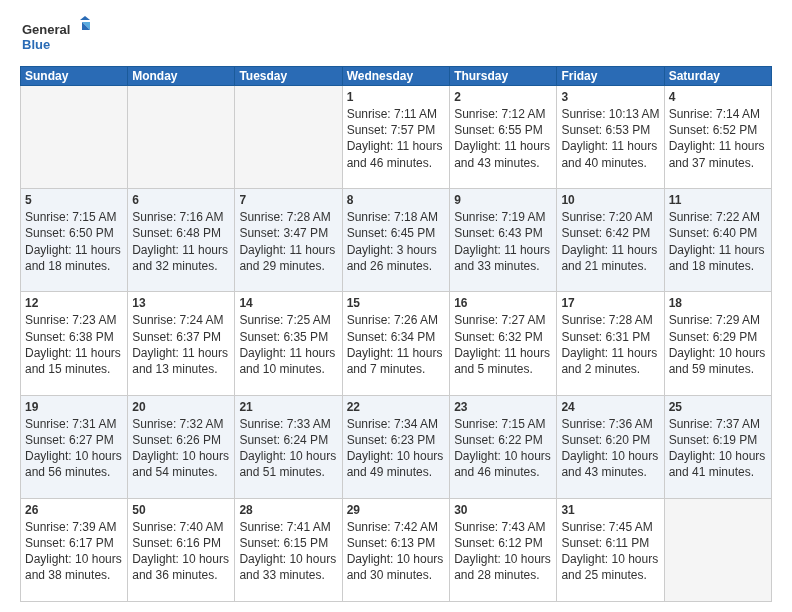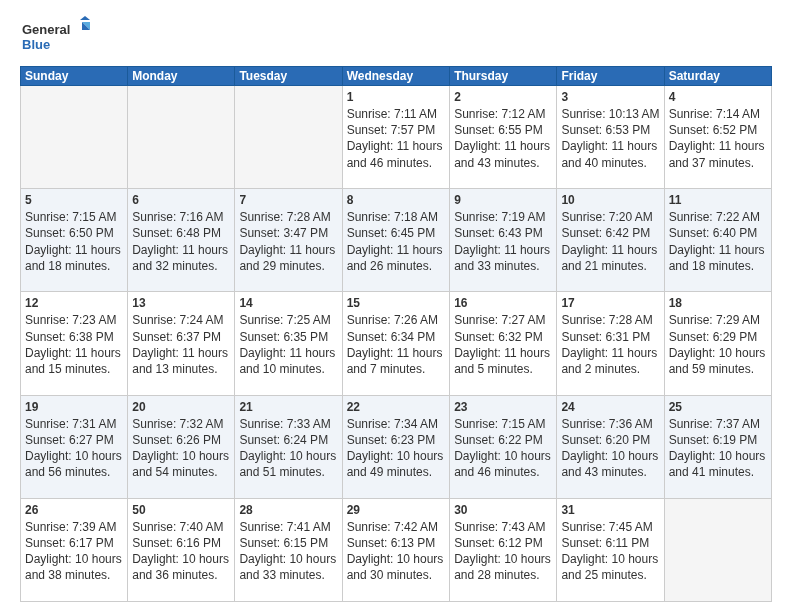--- a/index.html
+++ b/index.html
@@ -176,21 +176,21 @@
           <span>Sunrise: 7:28 AM</span><br>
           <span>Sunset: 3:47 PM</span><br>
           <span>Daylight: 11 hours and 29 minutes.</span>
         </div>
       </td>
           <td>
         <span class="day-number">8</span>
         <div class="cell-text">
           <span>Sunrise: 7:18 AM</span><br>
           <span>Sunset: 6:45 PM</span><br>
-          <span>Daylight: 11 hours and 26 minutes.</span>
+          <span>Daylight: 3 hours and 26 minutes.</span>
         </div>
       </td>
           <td>
         <span class="day-number">9</span>
         <div class="cell-text">
           <span>Sunrise: 7:19 AM</span><br>
           <span>Sunset: 6:43 PM</span><br>
           <span>Daylight: 11 hours and 33 minutes.</span>
         </div>
       </td>

